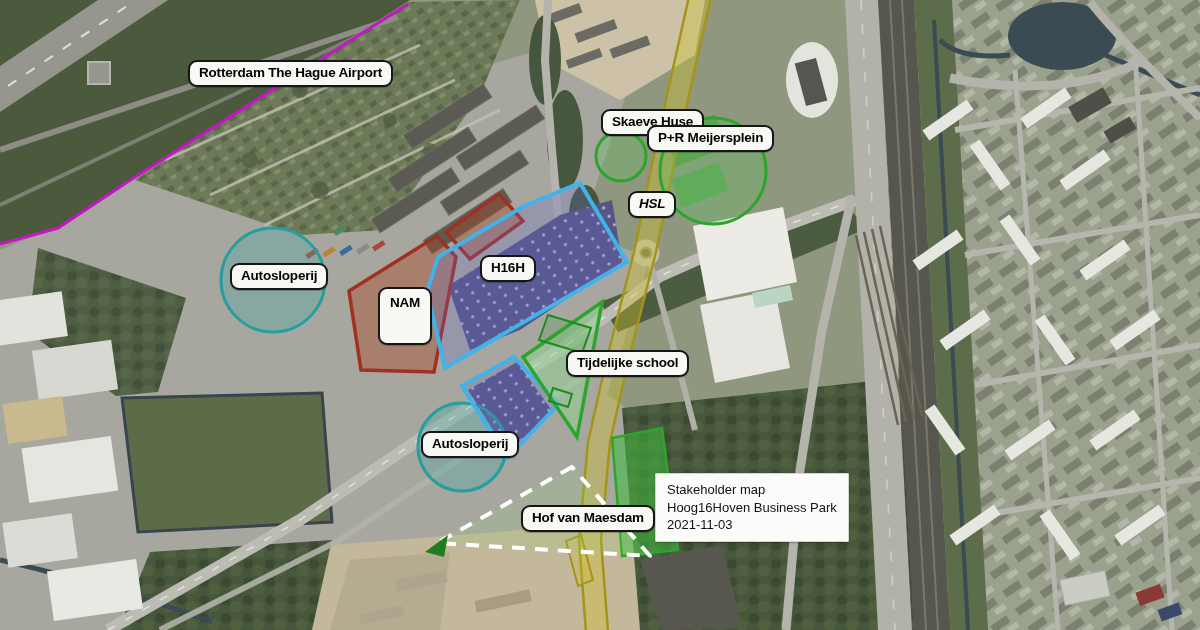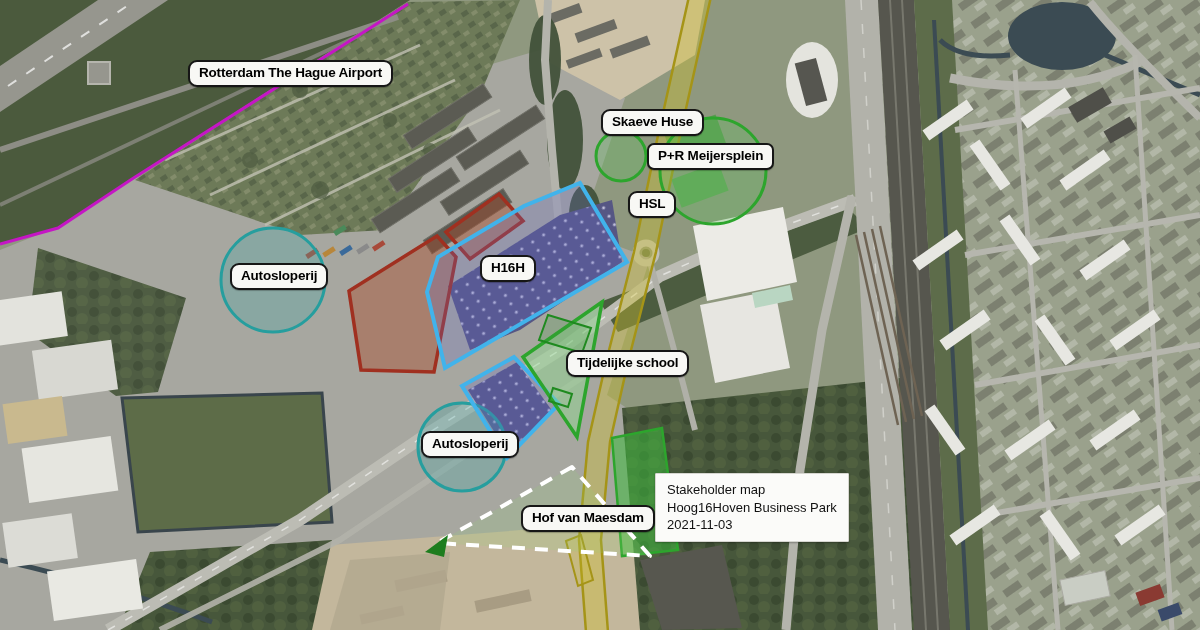--- a/index.html
+++ b/index.html
@@ -5,22 +5,22 @@
   html,body{margin:0;padding:0;background:#222;}
   #stage{position:relative;width:1200px;height:630px;overflow:hidden;
          font-family:"Liberation Sans",sans-serif;background:#8b5cf6;}
   #basemap{position:absolute;left:0;top:0;width:1200px;height:630px;display:block;}
   .map-label{position:absolute;background:#f8f8f5;border:2.5px solid #161616;border-radius:9px;
              padding:3px 9px 4px;font-weight:bold;font-size:13.5px;line-height:1.15;
              letter-spacing:-0.2px;color:#000;white-space:nowrap;
              box-shadow:0 1px 1px rgba(0,0,0,.25);z-index:5;}
   .lbl-airport{left:188px;top:60px;}
   .lbl-skaeve{left:573px;top:109px;margin-left:28px;}
-  .lbl-pr{left:647px;top:143px;border-radius:7px;}
-  .lbl-hsl{left:628px;top:191px;}
+  .lbl-pr{left:647px;top:125px;}
+  .lbl-hsl{left:628px;top:191px;font-style:italic;}
   .lbl-h16h{left:460px;top:255px;margin-left:20px;}
   .lbl-nam{left:378px;top:287px;padding:6px 10px 32px;}
   .lbl-auto-west{left:230px;top:263px;}
   .lbl-auto-south{left:421px;top:431px;}
   .lbl-school{left:566px;top:350px;}
   .lbl-hof{left:521px;top:505px;}
   .map-caption{position:absolute;left:655px;top:473px;background:#fbfbf9;border:1px solid #d6d6d0;
                border-radius:1px;padding:7px 11px;font-size:13px;line-height:1.35;color:#111;
                box-shadow:0 1px 2px rgba(0,0,0,.3);z-index:5;white-space:nowrap;}
 </style>
@@ -251,20 +251,21 @@
     <polygon points="572,467 437,543 650,556" fill="rgba(150,210,120,0.20)" stroke="#ffffff" stroke-width="4" stroke-dasharray="13 10" stroke-linejoin="round"></polygon>
     <polygon points="425,552 448,535 444,557" fill="#1e7d1e"></polygon>
   </g>
 </svg>
 
 <div class="map-label lbl-airport">Rotterdam The Hague Airport</div>
 <div class="map-label lbl-skaeve">Skaeve Huse</div>
 <div class="map-label lbl-pr">P+R Meijersplein</div>
 <div class="map-label lbl-hsl">HSL</div>
 <div class="map-label lbl-h16h">H16H</div>
+<div class="map-label lbl-nam">NAM</div>
 <div class="map-label lbl-auto-west">Autosloperij</div>
 <div class="map-label lbl-auto-south">Autosloperij</div>
 <div class="map-label lbl-school">Tijdelijke school</div>
 <div class="map-label lbl-hof">Hof van Maesdam</div>
 
 <div class="map-caption">
   <div>Stakeholder map</div>
   <div>Hoog16Hoven Business Park</div>
   <div>2021-11-03</div>
 </div>

